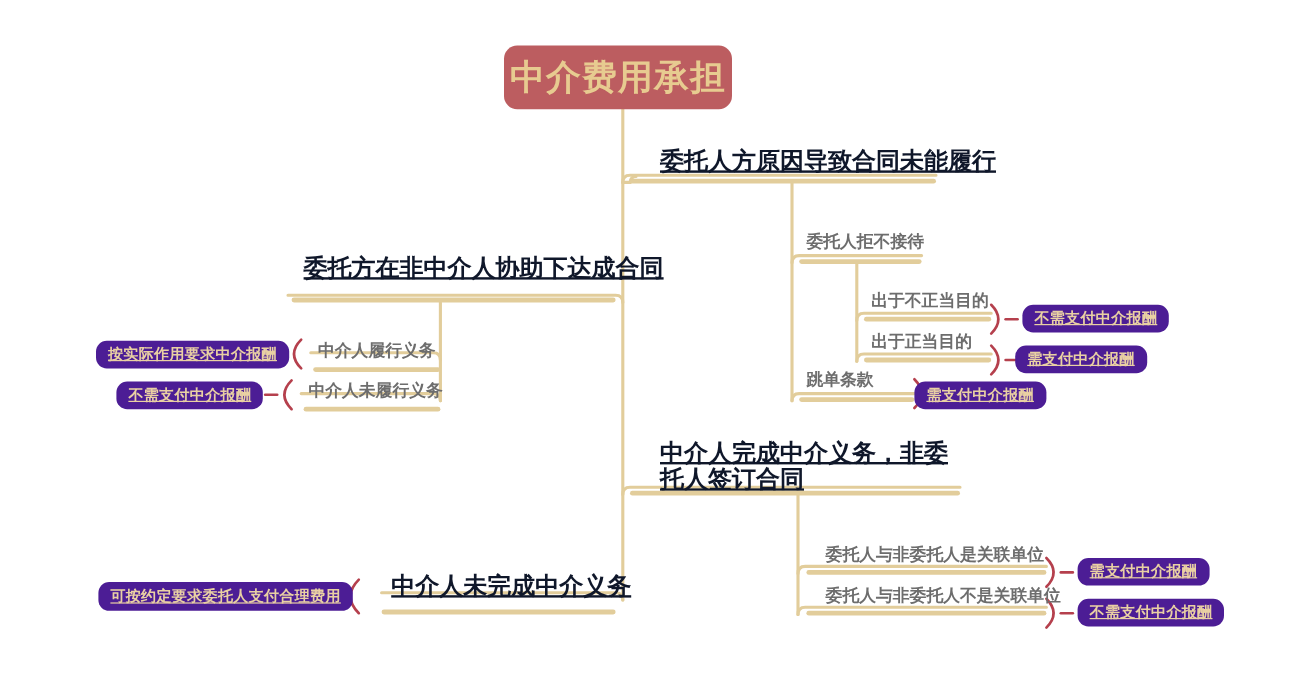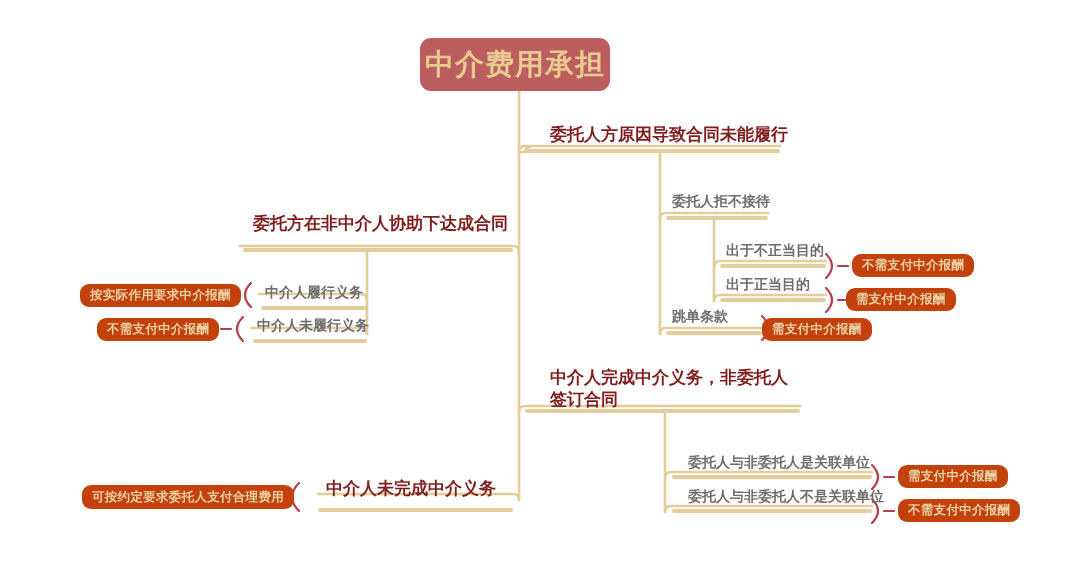--- a/index.html
+++ b/index.html
@@ -15,43 +15,45 @@
   .node{position:absolute;white-space:nowrap;}
 
   .root{
     background:#bc5d60;color:#e7cb90;
     border-radius:11px;
     font-size:29px;font-weight:bold;letter-spacing:1px;
     display:flex;align-items:center;justify-content:center;
   }
 
   .branch{
-    color:#7f1d1d;font-size:17px;font-weight:bold;
+    color:#0f172a;font-size:20px;font-weight:bold;
     line-height:22px;
     padding:0 4px 4px 4px;
+    text-decoration:underline;
   }
   .branch.two-line{white-space:normal;}
 
   .leaf{
     color:#6d6d6d;font-size:14px;font-weight:bold;
     line-height:20px;
     padding:0 4px 3px 4px;
   }
 
   
   .uline{position:absolute;height:4px;background:#e2cd9b;border-radius:2px;}
 
   .pill{
     position:absolute;
-    background:#c2410c;color:#e9d0a3;
+    background:#4c1d95;color:#e9d0a3;
     border-radius:9px;
     font-size:12.5px;font-weight:bold;
     display:flex;align-items:center;justify-content:center;
     padding:0 10px;height:23px;
     letter-spacing:.3px;
+    text-decoration:underline;
   }
   .pill.big{font-size:12.5px;height:24px;}
 </style>
 </head>
 <body>
 
 <div id="canvas">
 
   <svg id="wires" viewBox="0 0 1080 569" xmlns="http://www.w3.org/2000/svg">
     <g fill="none" stroke="#e2cd9b" stroke-width="2.6" stroke-linecap="round">

